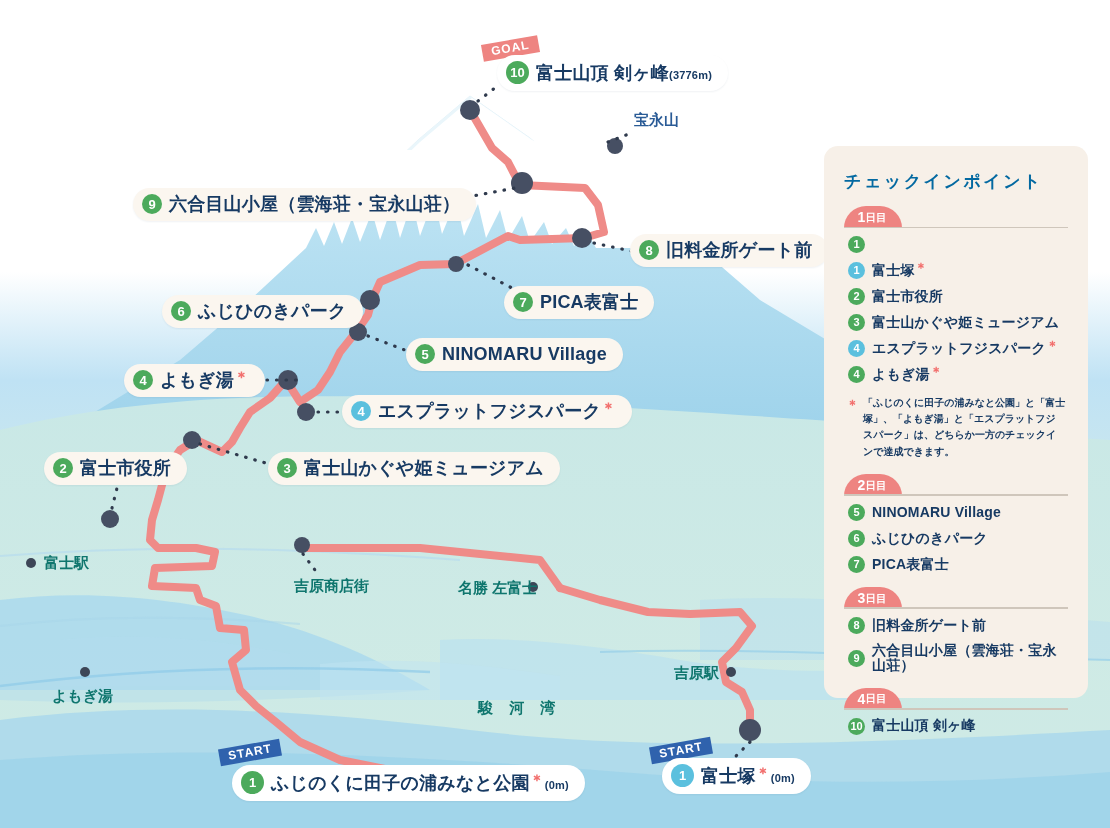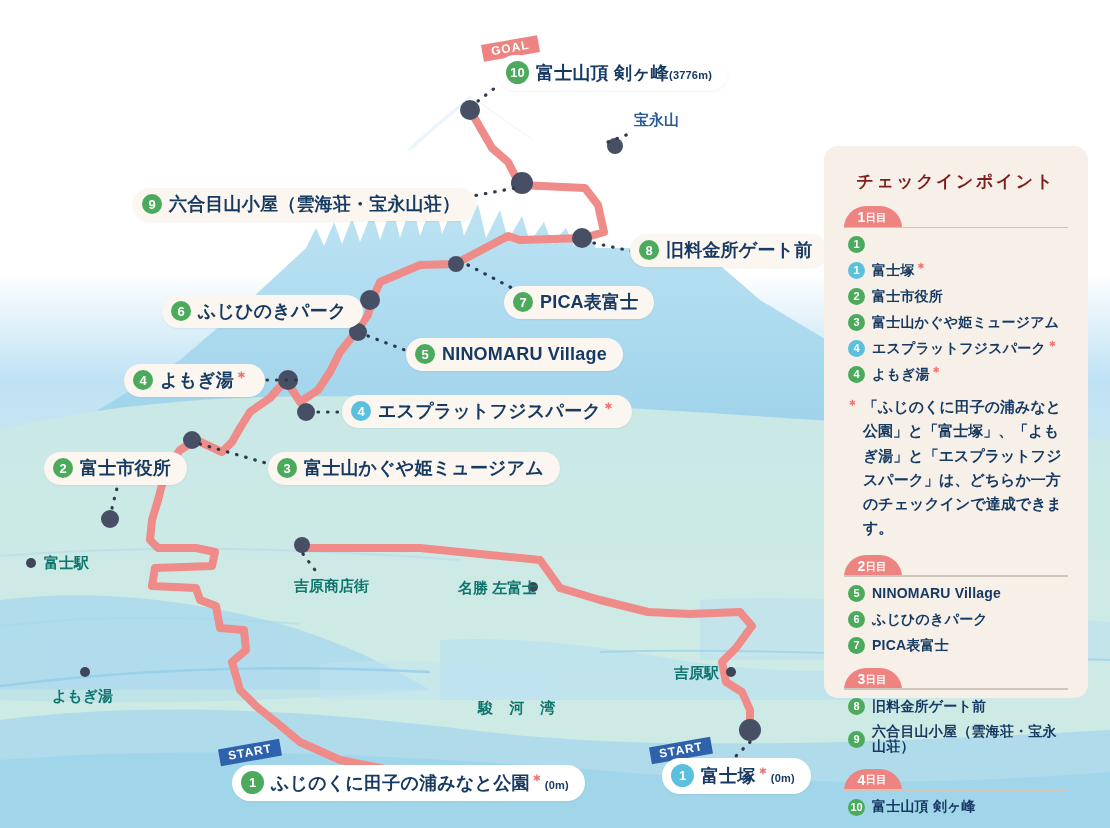--- a/index.html
+++ b/index.html
@@ -90,22 +90,22 @@
 
   
   .sidebar {
     position:absolute; left:824px; top:146px;
     width:264px; height:552px;
     background:#f7f0e8;
     border-radius:14px;
     padding:24px 20px 0 20px;
   }
   .sb-title {
-    font-size:17px; font-weight:bold; color:#7f1d1d;
-    letter-spacing:2.5px; margin-bottom:13px;text-align:center;
+    font-size:17px; font-weight:bold; color:#0369a1;
+    letter-spacing:2.5px; margin-bottom:13px;
   }
   .day-block { margin-bottom:6px; }
   .day-badge-row { position:relative; height:22px; margin-bottom:6px; }
   .day-badge {
     position:absolute; left:0; top:0;
     background:#ee8481; color:#fff;
     font-size:12px; font-weight:bold;
     height:22px; min-width:58px;
     border-radius:26px 26px 0 0;
     display:flex; align-items:center; justify-content:center;
@@ -129,21 +129,21 @@
   }
   .cp-num.blue { background:#5bc0de; }
   .cp-txt { font-size:14px; font-weight:bold; color:#173a63; letter-spacing:.2px; line-height:1.1; }
   .cp-txt .ast { color:#f2706e; font-size:13px; position:relative; top:-3px; }
 
   .note {
     display:flex; gap:4px;
     margin:12px 2px 14px 2px;
   }
   .note-ast { color:#f2706e; font-size:13px; font-weight:bold; line-height:1.5; }
-  .note-txt { font-size:15px; color:#173a63; line-height:1.62; font-weight:bold; }
+  .note-txt { font-size:10px; color:#173a63; line-height:1.62; font-weight:bold; }
 </style>
 </head>
 <body>
 
 <div id="stage">
 
   <svg class="map-svg" viewBox="0 0 1110 828">
     <defs>
       <linearGradient id="skyGrad" x1="0" y1="0" x2="0" y2="1">
         <stop offset="0%" stop-color="#ffffff"></stop>

